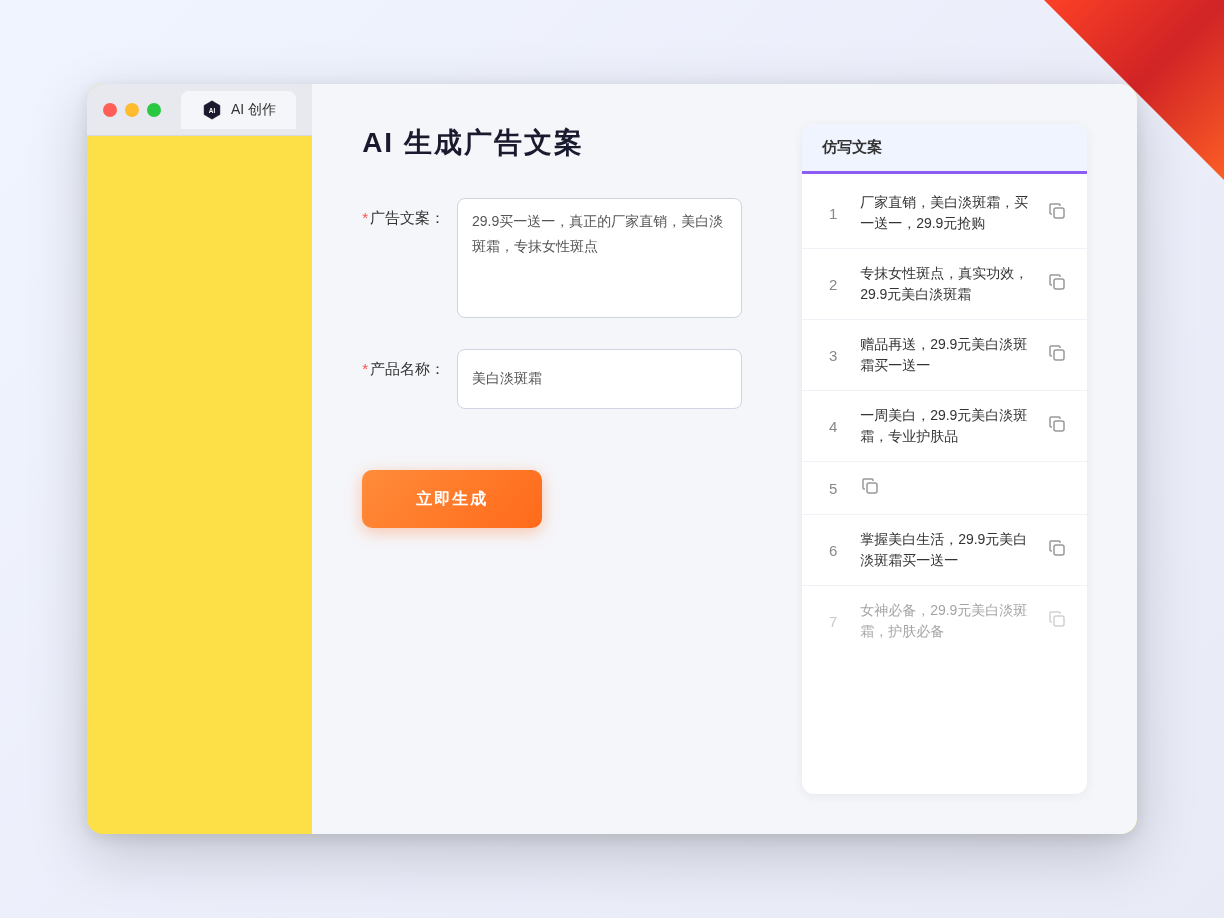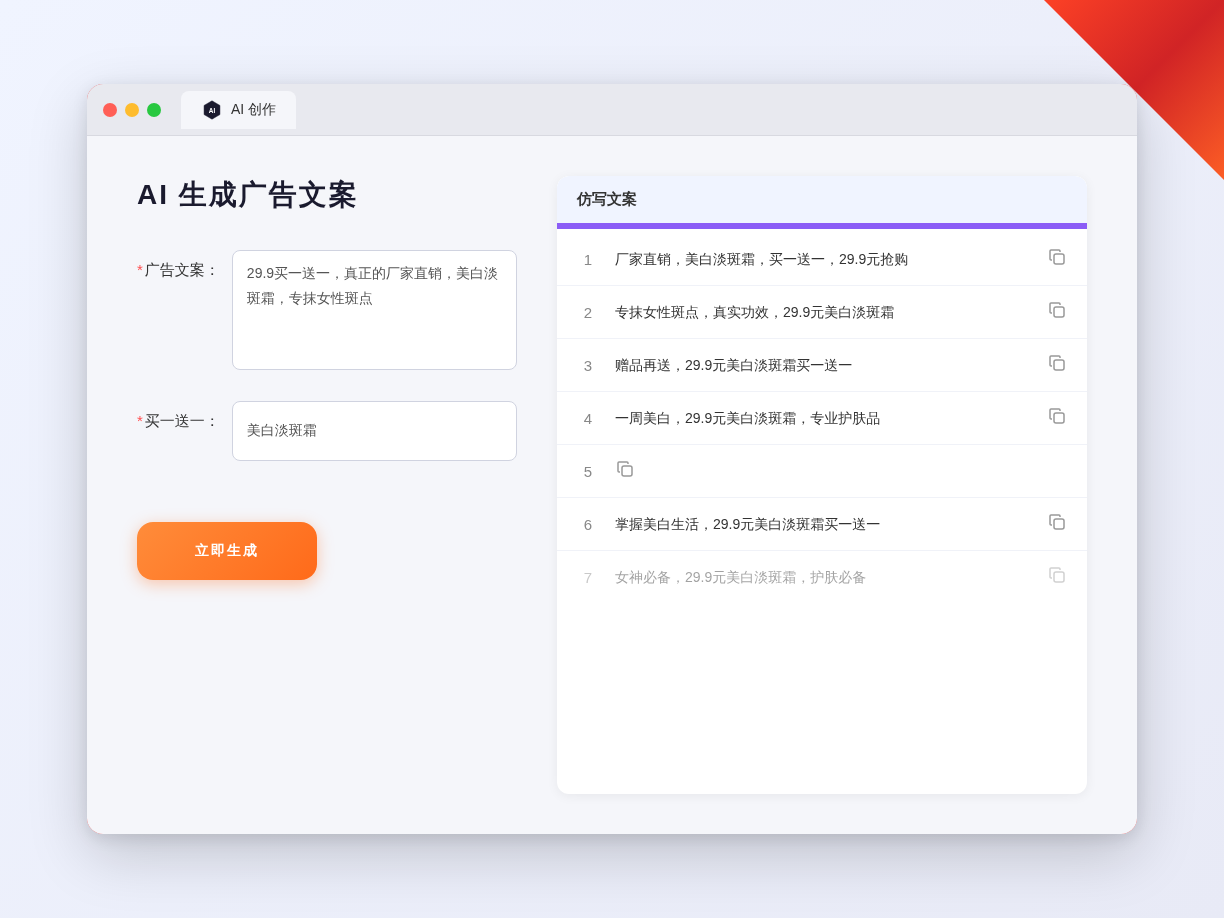--- a/index.html
+++ b/index.html
@@ -24,26 +24,25 @@
       height: 180px;
       background: linear-gradient(135deg, #ff2200, #cc0000, #ff4400);
       clip-path: polygon(100% 0, 0 0, 100% 100%);
       opacity: 0.85;
     }
 
     
     .browser-window {
       width: 1050px;
       height: 750px;
-      background: #ef4444;
+      background: #fde047;
       border-radius: 16px;
       box-shadow: 0 20px 60px rgba(0,0,0,0.18), 0 4px 16px rgba(0,0,0,0.1);
       overflow: hidden;
       display: flex;
-      flex-direction: column;
     }
 
     
     .title-bar {
       background: #e8e9ef;
       height: 52px;
       display: flex;
       align-items: center;
       padding: 0 16px;
       border-bottom: 1px solid #d8d9e0;
@@ -81,21 +80,21 @@
     .tab-icon {
       width: 22px;
       height: 22px;
     }
 
     
     .main-content {
       flex: 1;
       display: flex;
       padding: 40px 50px;
-      gap: 40px;
+      gap: 60px;
       background: #f5f6fa;
       overflow: hidden;
     }
 
     
     .left-panel {
       flex: 0 0 380px;
       display: flex;
       flex-direction: column;
     }
@@ -149,23 +148,23 @@
 
     input.form-input {
       height: 60px;
     }
 
     .generate-btn {
       width: 180px;
       height: 58px;
       background: linear-gradient(135deg, #ff8c3a, #ff6a1a);
       border: none;
-      border-radius: 16px;
+      border-radius: 10px;
       color: white;
-      font-size: 14px;
+      font-size: 16px;
       font-weight: 600;
       cursor: pointer;
       margin-top: 30px;
       letter-spacing: 2px;
       box-shadow: 0 4px 16px rgba(255,106,26,0.35);
     }
 
     
     .right-panel {
       flex: 1;
@@ -198,21 +197,21 @@
       padding: 0;
       flex: 1;
       overflow: hidden;
       box-shadow: 0 2px 12px rgba(0,0,0,0.06);
     }
 
     .result-header-row {
       background: #f0f4ff;
       padding: 14px 20px;
       border-radius: 12px 12px 0 0;
-      border-bottom: 6px solid #8b5cf6;
+      border-bottom: 3px solid #8b5cf6;
     }
 
     .col-header {
       font-size: 15px;
       font-weight: 600;
       color: #333;
     }
 
     .result-list {
       padding: 4px 0;
@@ -279,21 +278,21 @@
 
       <div class="form-group">
         <label class="form-label">
           <span class="required-star">*</span><span>广告文案：</span>
         </label>
         <textarea class="form-input" style="">29.9买一送一，真正的厂家直销，美白淡斑霜，专抹女性斑点</textarea>
       </div>
 
       <div class="form-group">
         <label class="form-label">
-          <span class="required-star">*</span><span>买一送一：</span>
+          <span class="required-star">*</span><span>产品名称：</span>
         </label>
         <input type="text" class="form-input" value="美白淡斑霜" style="">
       </div>
 
 
       <button class="generate-btn">立即生成</button>
     </div>
 
     <div class="right-panel">
 

